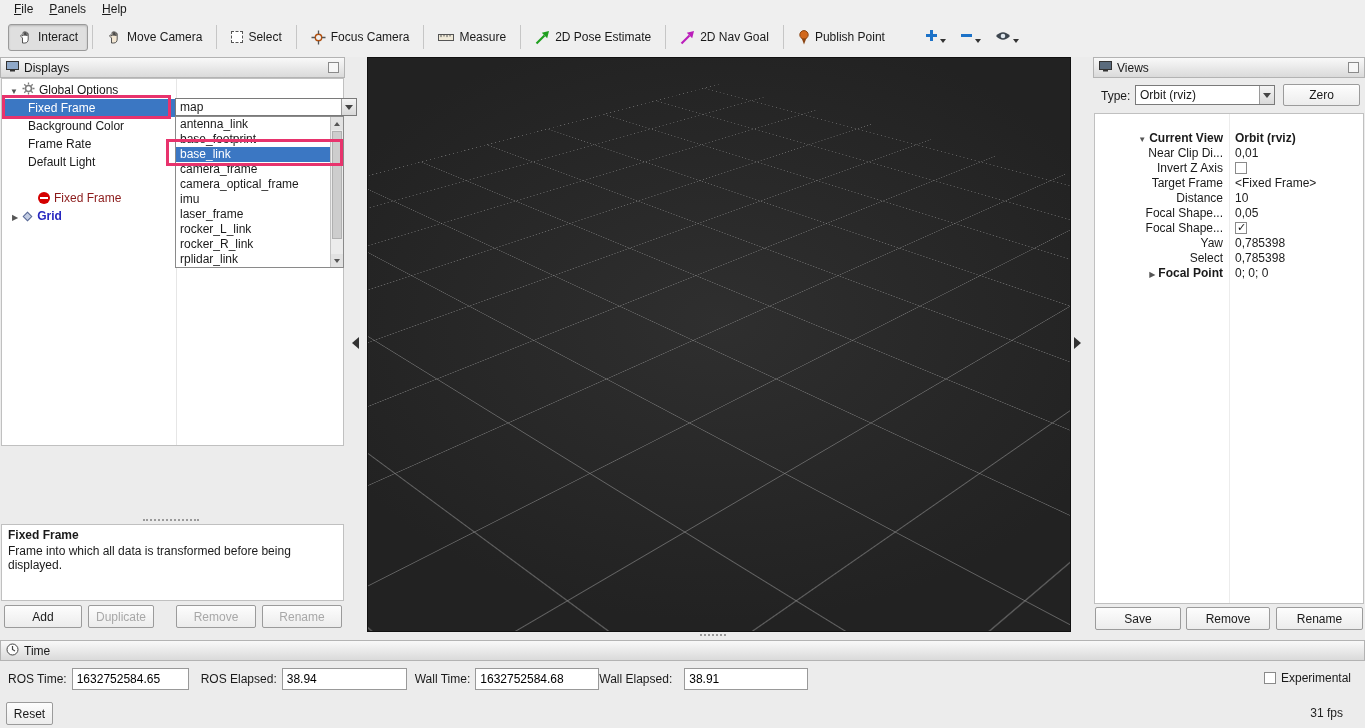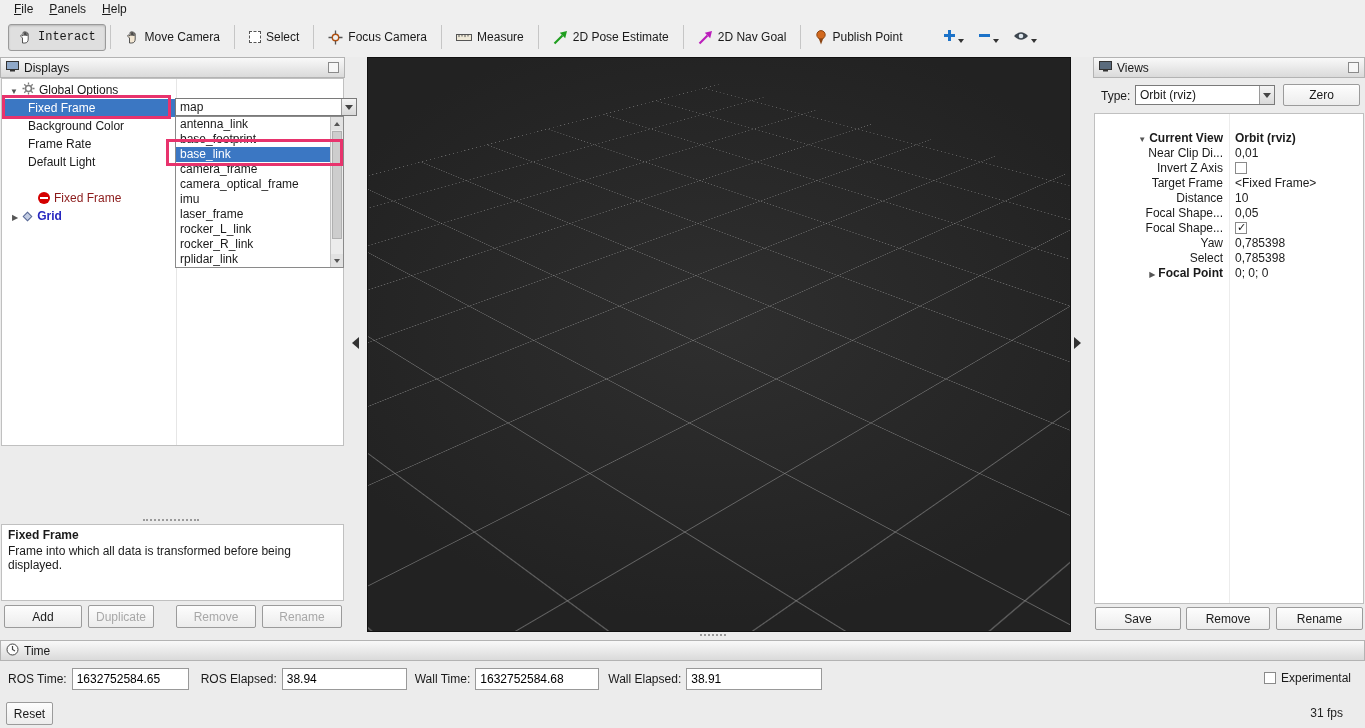--- a/index.html
+++ b/index.html
@@ -12,21 +12,21 @@
   
   .menubar { position:absolute; top:0; left:0; right:0; height:17px;
     background:#efefef; display:flex; align-items:center; gap:16px; padding-left:14px; }
   .menu-item { display:inline-block; cursor:default; }
   .menu-item::first-letter { text-decoration:underline; }
   
   .toolbar { position:absolute; top:17px; left:0; right:0; height:40px;
     background:#efefef; display:flex; align-items:center; padding-left:8px; }
   .tool { display:inline-flex; align-items:center; gap:5px; height:27px; padding:0 9px;
     background:transparent; border:1px solid transparent; border-radius:3px; font:inherit; color:#1a1a1a; }
-  .tool.pressed { background:#dfdfdf; border:1px solid #9a9a9a; box-shadow:inset 0 1px 2px rgba(0,0,0,.18);font-family:Liberation Mono, monospace; }
+  .tool.pressed { background:#dfdfdf; border:1px solid #9a9a9a; box-shadow:inset 0 1px 2px rgba(0,0,0,.18); }
   .tsep { width:1px; height:24px; background:#c6c6c6; margin:0 4px; }
   .ticon { display:inline-flex; align-items:center; }
   .sel-box { display:inline-block; width:12px; height:12px; border:1px dashed #555; background:#fff; }
   .icon-group { display:flex; align-items:center; gap:10px; margin-left:28px; }
   .icon-tool { display:inline-flex; align-items:flex-end; gap:2px; padding:3px 2px; background:transparent; border:none; }
   .dd-mini { width:0; height:0; border-left:3px solid transparent; border-right:3px solid transparent; border-top:4px solid #333; margin-bottom:2px; }
   
   .pbar { height:21px; background:linear-gradient(#f9f9f9,#dadada); border:1px solid #b3b3b3;
     display:flex; align-items:center; gap:5px; padding:0 5px; }
   .float-box { width:11px; height:11px; border:1px solid #8a8a8a; background:#f6f6f6; margin-left:auto; }
@@ -97,21 +97,21 @@
   .vname { width:134px; display:flex; justify-content:flex-end; align-items:center; gap:3px; padding-right:6px; white-space:nowrap; overflow:hidden; }
   .vval { padding-left:6px; display:flex; align-items:center; white-space:nowrap; }
   .bold { font-weight:bold; }
   .vbtns .btn { position:absolute; top:550px; height:23px; }
   
   .time-panel { position:absolute; left:0; top:640px; width:1365px; height:88px; background:#ececec; }
   .tfields { position:absolute; left:8px; top:28px; display:flex; align-items:center; }
   .tfields label { margin-right:5px; }
   .tfields input { height:22px; border:1px solid #999; background:#fff; font:inherit; padding:0 4px; }
   .in1 { width:117px; margin-right:12px; } .in2 { width:125px; margin-right:8px; }
-  .in3 { width:124px; margin-right:9px; } .in4 { width:136px; }
+  .in3 { width:124px; } .in4 { width:124px;margin-left:7px; }
   .experimental { position:absolute; right:14px; top:31px; display:flex; align-items:center; gap:5px; }
   .reset-btn { position:absolute; left:6px; top:62px; width:47px; height:23px; }
   .fps { position:absolute; right:22px; top:66px; color:#222; }
 </style>
 </head>
 <body>
 
 <div class="menubar">
   <span class="menu-item">File</span>
   <span class="menu-item">Panels</span>

